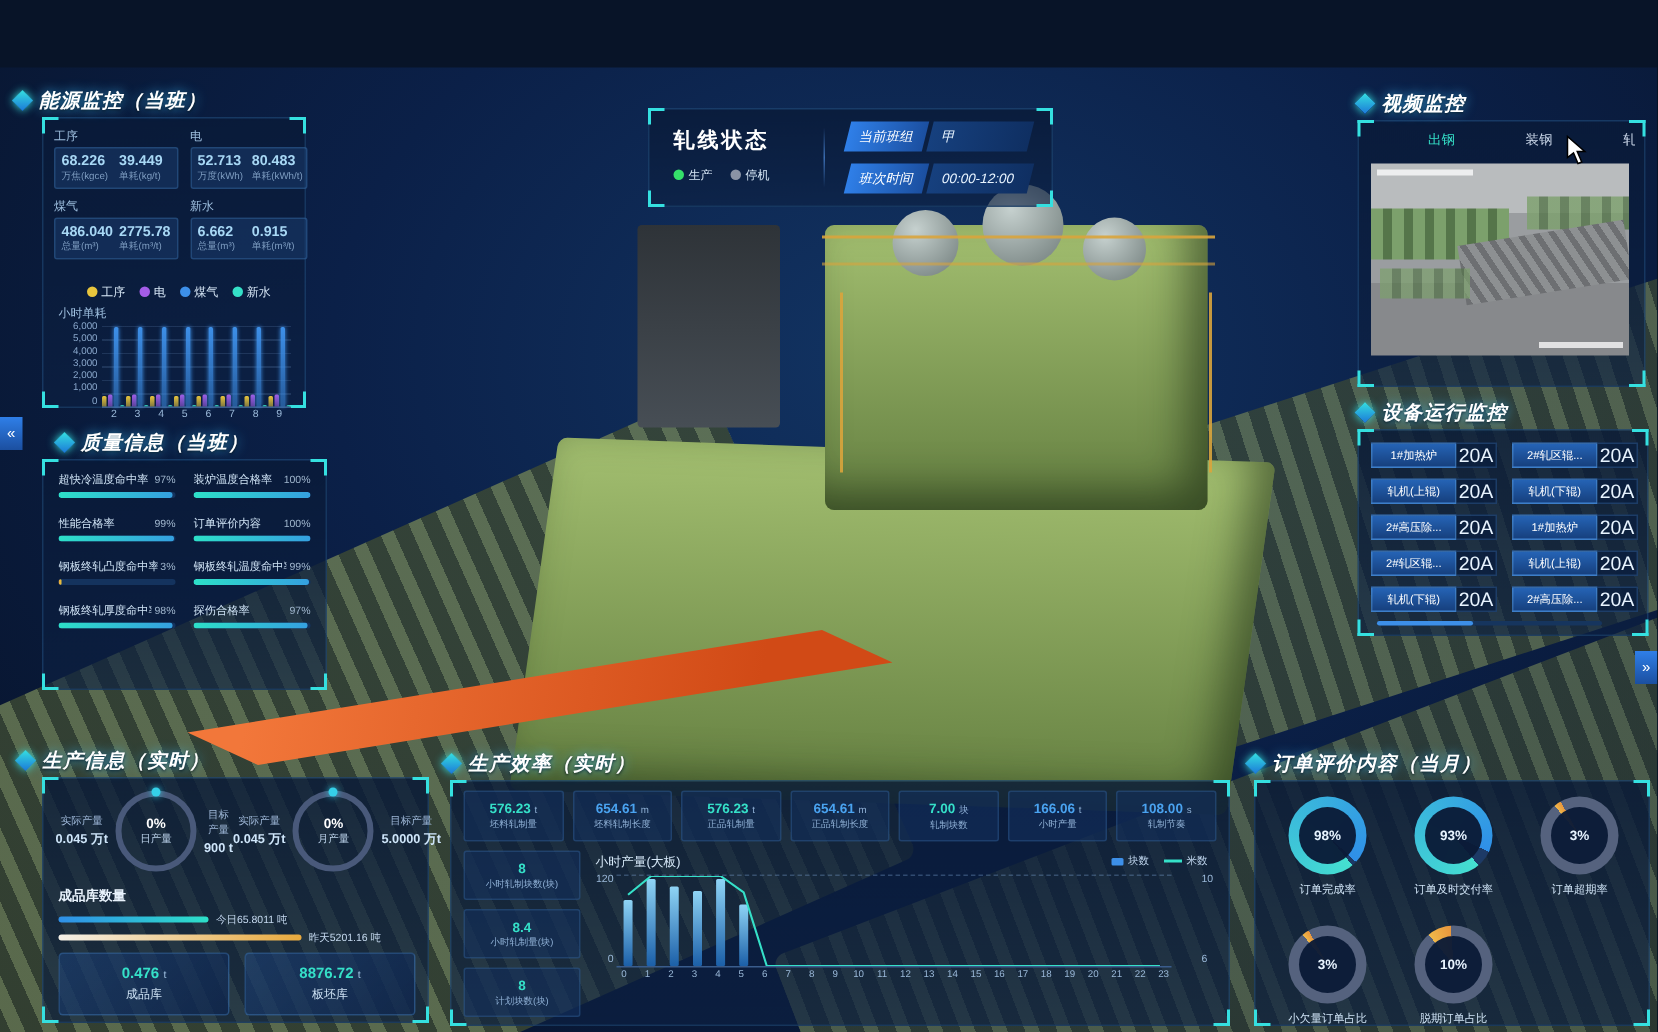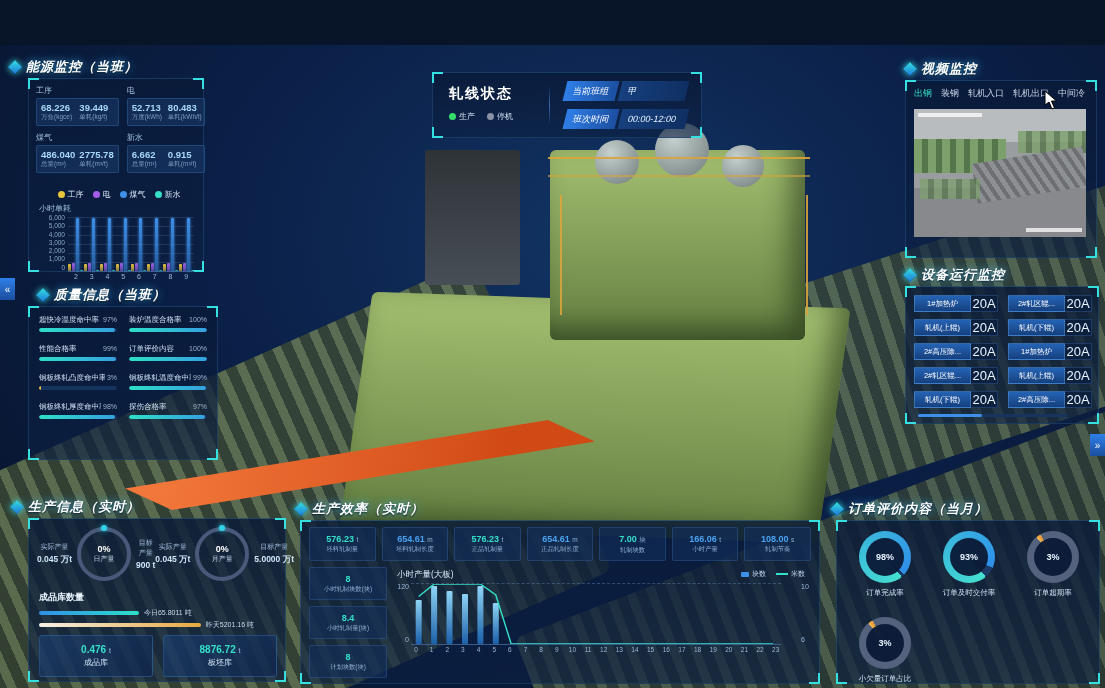--- a/index.html
+++ b/index.html
@@ -69,21 +69,21 @@
   .q-fill.warn{background:linear-gradient(90deg,#e8a33d,#e8c53d);}
   
   #ls-title{position:absolute;left:16px;top:12px;font-size:14px;font-weight:bold;color:#fff;letter-spacing:2px;}
   #ls-legend{position:absolute;left:16px;top:38px;display:flex;gap:12px;}
   #ls-sep{position:absolute;left:116px;top:12px;width:1px;height:40px;background:linear-gradient(180deg,transparent,#3a6cb0,transparent);}
   .ls-row{position:absolute;left:132px;width:122px;height:20px;display:flex;}
   .ls-lab{background:linear-gradient(90deg,#2f7fe8,#1b4fa0);transform:skewX(-14deg);padding:0 8px;font-size:9px;color:#fff;display:flex;align-items:center;white-space:nowrap;}
   .ls-val{flex:1;background:linear-gradient(90deg,#16407e,#0f2f62);transform:skewX(-14deg);margin-left:3px;padding:0 8px;font-size:9px;color:#e8f4ff;display:flex;align-items:center;white-space:nowrap;}
   
   #video-tabs{position:absolute;left:8px;top:6px;width:176px;display:flex;gap:9px;overflow:hidden;}
-  .v-tab{font-size:9px;color:#c9d6e8;padding-bottom:12px;border-bottom:2px solid transparent;cursor:pointer;white-space:nowrap;position:relative;}
+  .v-tab{font-size:9px;color:#c9d6e8;padding-bottom:12px;border-bottom:2px solid transparent;cursor:pointer;white-space:nowrap;position:relative;margin-left:38px;}
   .v-tab:after{content:"";position:absolute;left:35%;right:35%;bottom:-2px;height:2px;background:#5a7398;}
   .v-tab.active{color:#35e0c8;border-bottom-color:#35e0c8;}
   .v-tab.active:after{display:none;}
   #camera{position:absolute;left:8px;top:28px;width:172px;height:128px;background:linear-gradient(180deg,#b9bcbe 0 26%,#9a9da0 26% 62%,#87898c 62% 100%);overflow:hidden;}
   .cam-mach{position:absolute;background:repeating-linear-gradient(90deg,#7ca06c 0 8px,#55754a 8px 14px);}
   .cam-conv{position:absolute;background:repeating-linear-gradient(65deg,#6d6f72 0 4px,#8d9092 4px 9px);}
   .cam-osd{position:absolute;height:4px;background:rgba(255,255,255,.75);}
   
   #equip-grid{position:absolute;left:8px;top:8px;width:178px;display:grid;grid-template-columns:1fr 1fr;gap:7px 10px;}
   .eq-cell{display:flex;height:17px;}
@@ -694,19 +694,25 @@
             <div class="hole">3%</div>
           </div>
           <div class="donut-lab">订单超期率</div>
         </div>
         <div class="donut-wrap">
           <div class="donut" style="background: conic-gradient(from -40deg, rgb(240, 184, 74) 0%, rgb(232, 150, 61) 3%, rgb(85, 98, 126) 3%, rgb(85, 98, 126) 100%);">
             <div class="hole">3%</div>
           </div>
           <div class="donut-lab">小欠量订单占比</div>
         </div>
+        <div class="donut-wrap">
+          <div class="donut" style="background: conic-gradient(from -40deg, rgb(240, 184, 74) 0%, rgb(232, 150, 61) 10%, rgb(85, 98, 126) 10%, rgb(85, 98, 126) 100%);">
+            <div class="hole">10%</div>
+          </div>
+          <div class="donut-lab">脱期订单占比</div>
+        </div>
       </div>
   </div>
 
   <svg id="cursor" style="left:1044px;top:90px;" width="14" height="20" viewBox="0 0 14 20">
     <path d="M1,1 L1,15 L5,12 L8,19 L10.5,18 L7.5,11 L12.5,11 Z" fill="#fff" stroke="#000" stroke-width="1"></path>
   </svg>
 </div>
 
 </body></html>

